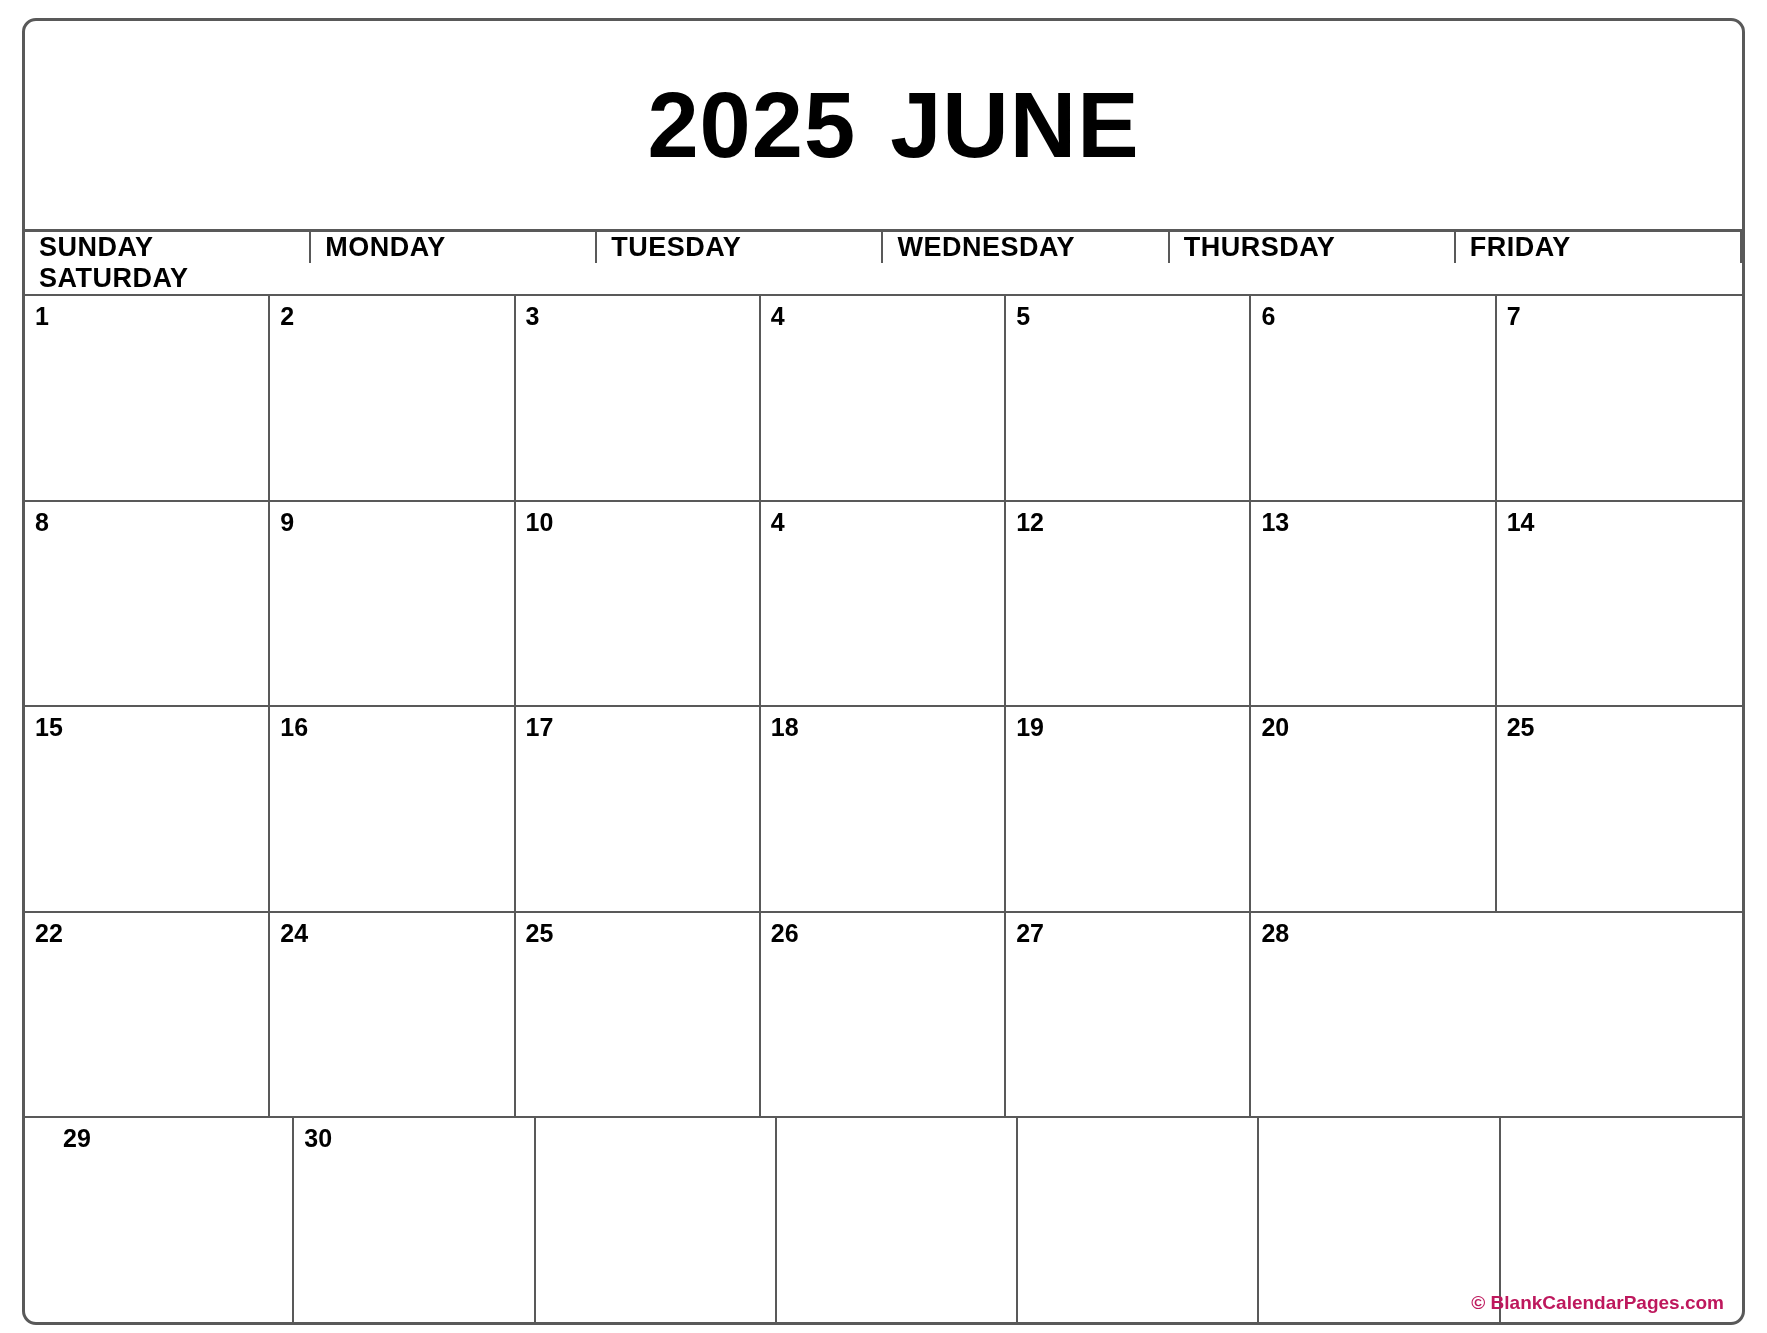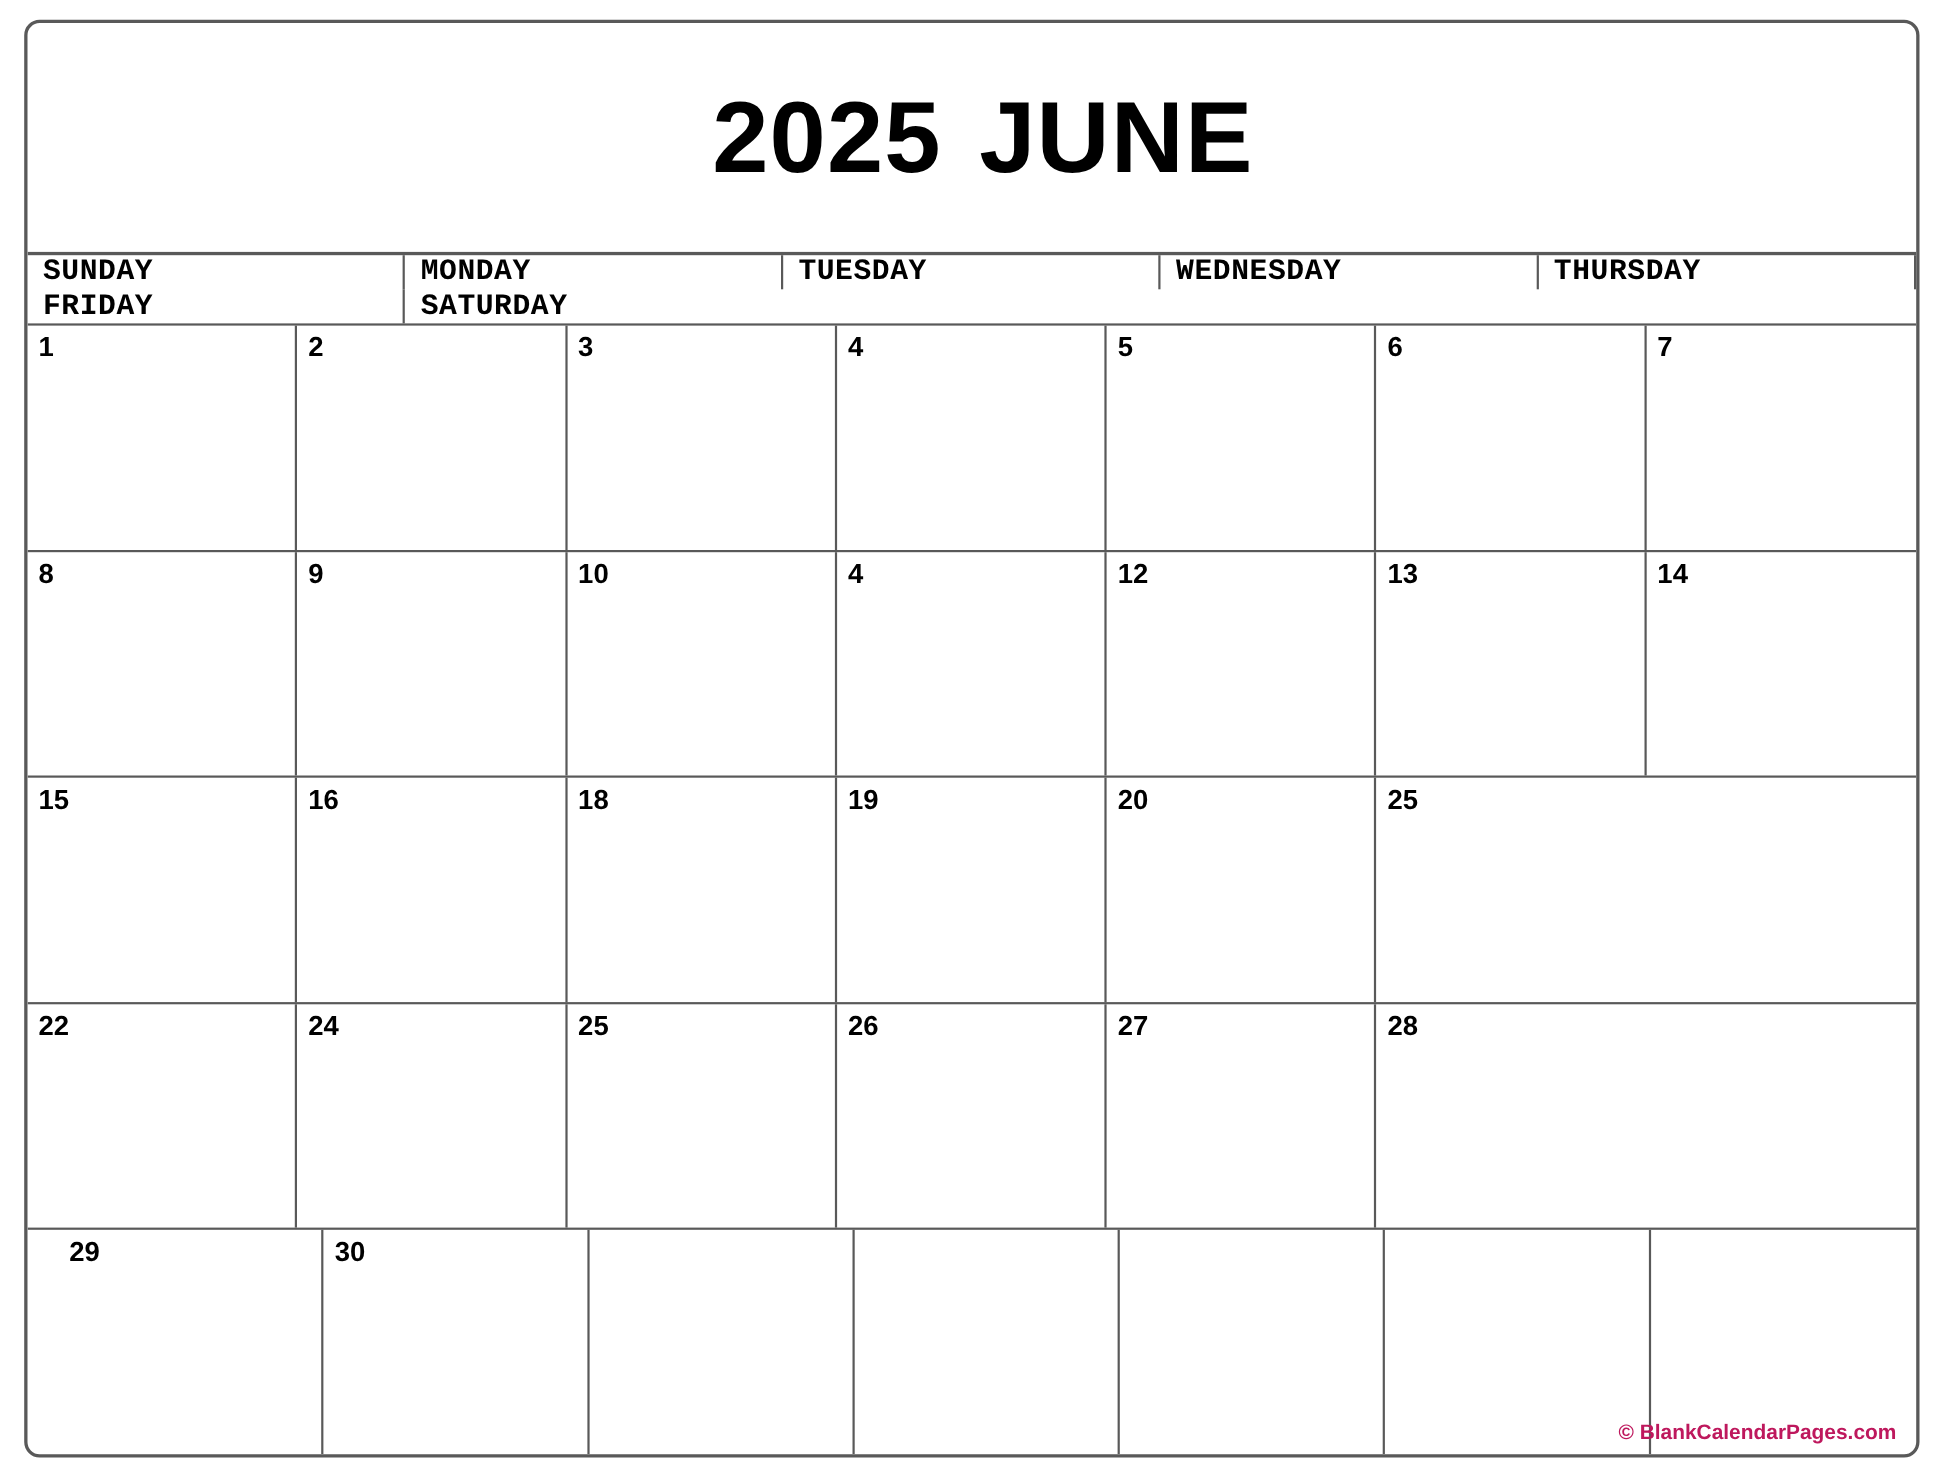--- a/index.html
+++ b/index.html
@@ -49,25 +49,24 @@
     letter-spacing: 1px;
     color: #000000;
     white-space: nowrap;
     margin-left: 20px;
   }
   .title-text .yr { margin-right: 34px; }
 
   
   .weekdays {
     display: grid;
-    grid-template-columns: repeat(5, 1fr);
+    grid-template-columns: repeat(6, 1fr);
     height: 62px;
     min-height: 62px;
     border-bottom: 2px solid #595959;
-    font-family: Liberation Mono, monospace;
   }
   .weekday {
     display: flex;
     align-items: center;
     padding-left: 14px;
     font-size: 27px;
     font-weight: bold;
     color: #000000;
     letter-spacing: 0.5px;
     border-right: 2px solid #595959;
@@ -156,20 +155,21 @@
         <div class="day"><span class="day-num">10</span></div>
         <div class="day"><span class="day-num">4</span></div>
         <div class="day"><span class="day-num">12</span></div>
         <div class="day"><span class="day-num">13</span></div>
         <div class="day"><span class="day-num">14</span></div>
       </div>
 
       <div class="week">
         <div class="day"><span class="day-num">15</span></div>
         <div class="day"><span class="day-num">16</span></div>
+        <div class="day"><span class="day-num">17</span></div>
         <div class="day"><span class="day-num">18</span></div>
         <div class="day"><span class="day-num">19</span></div>
         <div class="day"><span class="day-num">20</span></div>
         <div class="day"><span class="day-num">25</span></div>
       </div>
 
       <div class="week">
         <div class="day"><span class="day-num">22</span></div>
         <div class="day"><span class="day-num">24</span></div>
         <div class="day"><span class="day-num">25</span></div>

